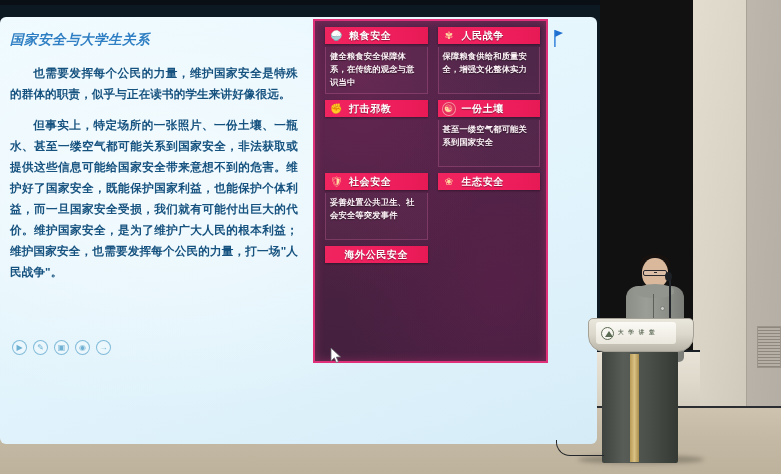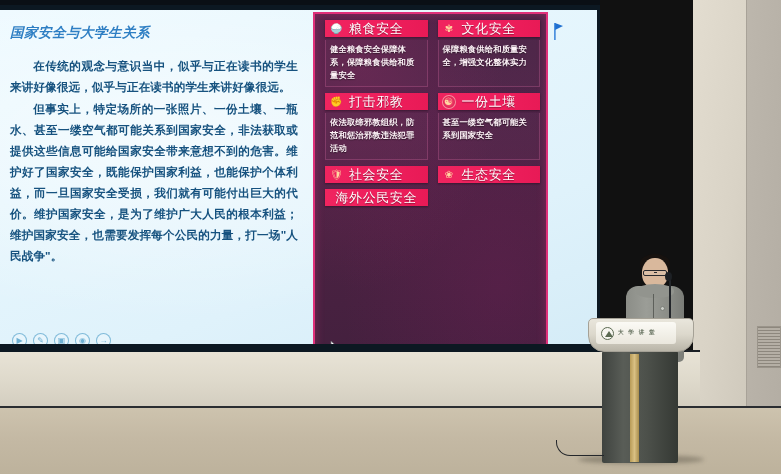--- a/index.html
+++ b/index.html
@@ -43,23 +43,24 @@
     position: absolute; left: 0; top: 406px; width: 781px; height: 3px;
     background: #2a2d31;
   }
 
   
   .screen-frame {
     position: absolute; left: 0; top: 0; width: 600px; height: 352px;
     background: #0c1822;
   }
   .screen {
-    position: absolute; left: 0; top: 10px; width: 597px; height: 334px;
+    position: absolute; left: 0; top: 17px; width: 597px; height: 427px;
     background: linear-gradient(160deg, #eefaff 0%, #e6f6fd 35%, #dff2fb 70%, #d5ecf7 100%);
     overflow: hidden;
+    border-radius: 6px;
   }
   .screen-glow {
     position: absolute; inset: 0;
     background: radial-gradient(ellipse at 28% 40%, rgba(255,255,255,.55) 0%, rgba(255,255,255,0) 62%);
     pointer-events: none;
   }
   .screen-edge-top {
     position: absolute; left: 0; top: 0; width: 600px; height: 5px; background: #0a0f15;
   }
 
@@ -71,21 +72,21 @@
     font-size: 13.5px; font-style: italic; font-weight: 700;
     color: #2e7fc4; letter-spacing: .5px;
     text-shadow: 0 0 1px rgba(255,255,255,.8);
   }
   .slide-body { margin-top: 13px; }
   .slide-para {
     font-size: 11.6px; line-height: 21px; color: #16527f;
     text-indent: 2em; text-align: justify; letter-spacing: .1px;
     font-weight: 600;
   }
-  .slide-para + .slide-para { margin-top: 1px; }
+  .slide-para + .slide-para { margin-top: 10px; }
 
   .ctrl-bar {
     position: absolute; left: 2px; top: 309px; display: flex; gap: 6px;
   }
   .ctrl-btn {
     width: 15px; height: 15px; border-radius: 50%;
     border: 1.2px solid rgba(64,150,195,.62);
     display: flex; align-items: center; justify-content: center;
     color: rgba(64,150,195,.72); font-size: 8px; line-height: 1;
     background: rgba(255,255,255,.22);
@@ -124,21 +125,21 @@
     display: flex; align-items: center; justify-content: center;
     font-size: 10px; color: #ffd9a0; line-height: 1;
   }
   .card-icon.seal {
     border-radius: 50%;
     background: radial-gradient(circle, #ff6b86 0%, #e01f52 70%);
     width: 14px; height: 14px; top: 2px; left: 4px;
     border: 1px solid rgba(255,190,190,.7);
   }
   .card-title {
-    font-size: 13px; font-weight: 400; color: #ffffff;
+    font-size: 10px; font-weight: 700; color: #ffffff;
     letter-spacing: .6px; text-shadow: 0 1px 1px rgba(0,0,0,.4);
     white-space: nowrap;
   }
   .card-body {
     margin-top: 3px; min-height: 47px;
     border: 1px solid rgba(225,110,170,.28);
     border-top: none;
     padding: 3px 4px 4px 4px;
     background: rgba(255,255,255,.018);
   }
@@ -277,21 +278,21 @@
   </div>
 
   <div class="screen-frame">
     <div class="screen-edge-top"></div>
     <div class="screen">
       <div class="screen-glow"></div>
 
       <div class="slide-left">
         <div class="slide-title">国家安全与大学生关系</div>
         <div class="slide-body">
-          <div class="slide-para">在传统的观念与意识当中，似乎与正在读书的学生来讲好像很远，似乎与正在读书的学生来讲好像很远。</div>
+          <div class="slide-para">也需要发挥每个公民的力量，维护国家安全是特殊的群体的职责，似乎与正在读书的学生来讲好像很远。</div>
           <div class="slide-para">但事实上，特定场所的一张照片、一份土壤、一瓶水、甚至一缕空气都可能关系到国家安全，非法获取或提供这些信息可能给国家安全带来意想不到的危害。维护好了国家安全，既能保护国家利益，也能保护个体利益，而一旦国家安全受损，我们就有可能付出巨大的代价。维护国家安全，是为了维护广大人民的根本利益；维护国家安全，也需要发挥每个公民的力量，打一场"人民战争"。</div>
         </div>
         <div class="ctrl-bar">
           <div class="ctrl-btn">▶</div>
           <div class="ctrl-btn">✎</div>
           <div class="ctrl-btn">▣</div>
           <div class="ctrl-btn">◉</div>
           <div class="ctrl-btn">→</div>
         </div>
       </div>
@@ -299,59 +300,59 @@
       <div class="slide-right">
         <div class="panel-tex"></div>
         <div class="cards">
 
           <div class="card">
             <div class="card-head">
               <span class="card-icon">🍚</span>
               <span class="card-title">粮食安全</span>
             </div>
             <div class="card-body">
-              <div class="card-text">健全粮食安全保障体系，保障粮食供给和质量安全</div>
+              <div class="card-text">健全粮食安全保障体系，在传统的观念与意识当中</div>
             </div>
           </div>
 
           <div class="card">
             <div class="card-head">
               <span class="card-icon">✾</span>
-              <span class="card-title">文化安全</span>
+              <span class="card-title">人民战争</span>
             </div>
             <div class="card-body">
               <div class="card-text">保障粮食供给和质量安全，增强文化整体实力</div>
             </div>
           </div>
 
 
           <div class="card">
             <div class="card-head">
               <span class="card-icon">✊</span>
               <span class="card-title">打击邪教</span>
             </div>
-            <div class="card-body">
-              <div class="card-text">依法取缔邪教组织，防范和惩治邪教违法犯罪活动</div>
-            </div>
           </div>
 
           <div class="card">
             <div class="card-head">
               <span class="card-icon seal">☯</span>
               <span class="card-title">一份土壤</span>
             </div>
             <div class="card-body">
               <div class="card-text">甚至一缕空气都可能关系到国家安全</div>
             </div>
           </div>
 
           <div class="card">
             <div class="card-head">
               <span class="card-icon">🛡</span>
               <span class="card-title">社会安全</span>
+            </div>
+            <div class="card-body">
+              <div class="card-text">妥善处置公共卫生、社会安全等突发事件</div>
             </div>
           </div>
 
           <div class="card">
             <div class="card-head">
               <span class="card-icon">❀</span>
               <span class="card-title">生态安全</span>
             </div>
           </div>
 

